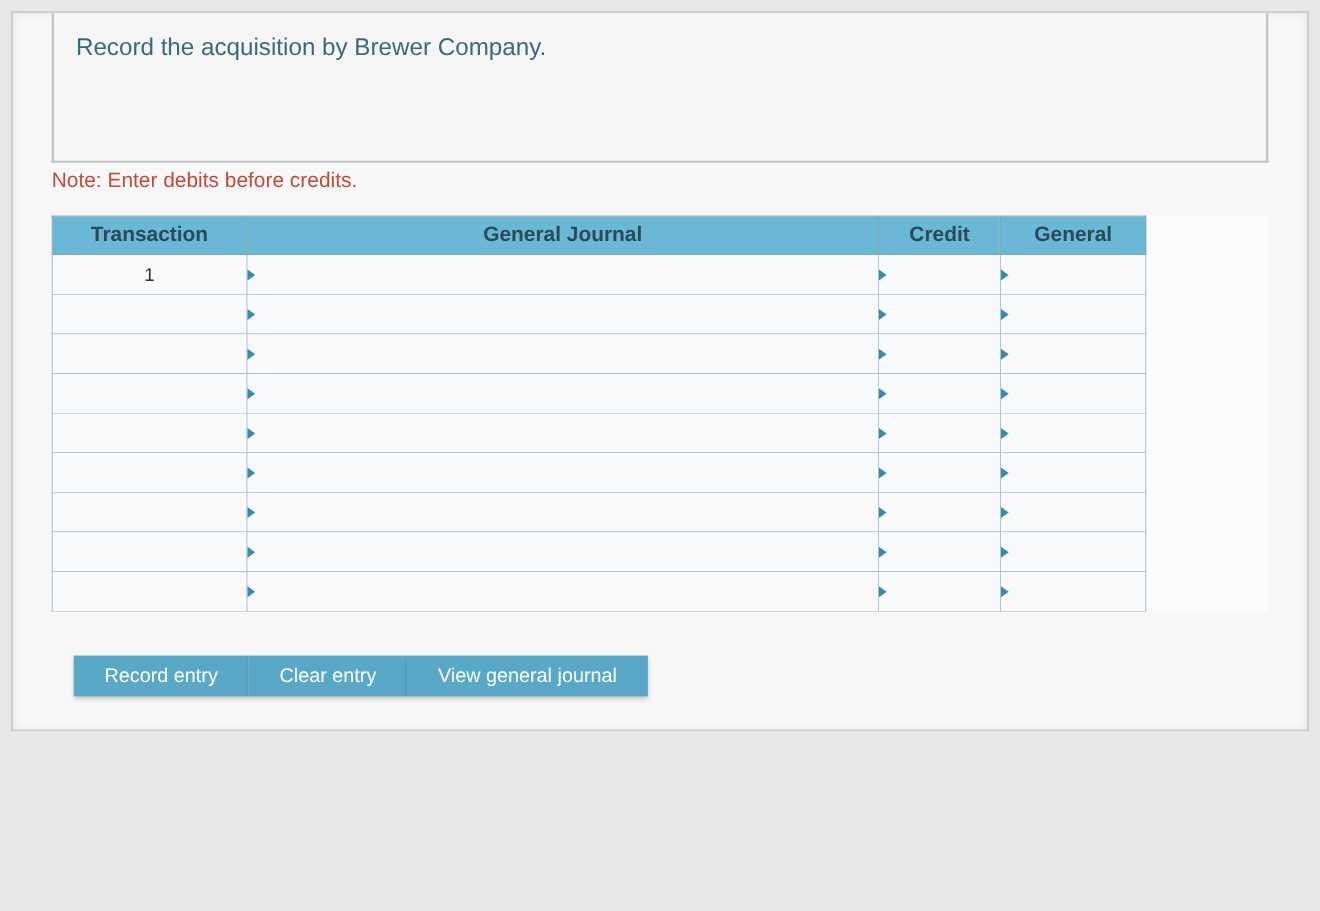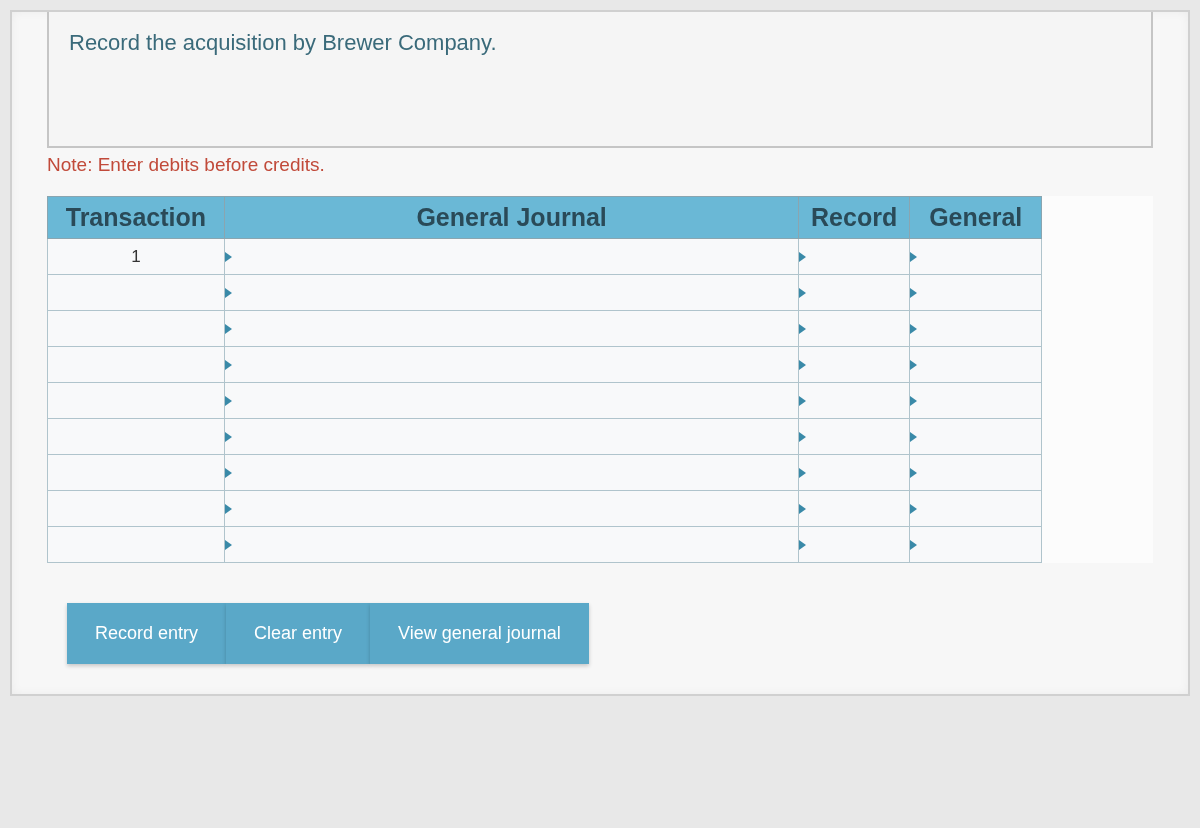--- a/index.html
+++ b/index.html
@@ -32,21 +32,21 @@
   }
   table.journal {
     border-collapse: collapse;
     width: 100%;
     background: #fcfcfc;
   }
   table.journal th {
     background: #6ab8d6;
     color: #2a4a58;
     font-weight: bold;
-    font-size: 25px;
+    font-size: 19px;
     padding: 6px 4px;
     border: 1px solid #8aa5b0;
     text-align: center;
   }
   table.journal td {
     border: 1px solid #b0c4cc;
     height: 36px;
     padding: 2px 6px;
     background: #f8f9fa;
     position: relative;
@@ -73,21 +73,21 @@
   .col-blank { width: 10%; border: none !important; background: transparent !important; }
   .buttons-row {
     margin-top: 40px;
     display: flex;
     align-items: center;
   }
   .btn {
     background: #5aa8c8;
     color: #fff;
     font-size: 18px;
-    padding: 20px 28px;
+    padding: 8px 28px;
     border: none;
     cursor: pointer;
     box-shadow: 0 2px 4px rgba(0,0,0,0.2);
   }
   .btn + .btn { margin-left: 0; }
   .btn-record { margin-left: 20px; }
   .btn-clear { margin-left: 80px; }
   .btn-view { margin-left: auto; margin-right: 8px; }
 </style>
 </head>
@@ -99,21 +99,21 @@
     <div class="instruction-text">Record the acquisition by Brewer Company.</div>
   </div>
 
   <div class="note-text">Note: Enter debits before credits.</div>
 
   <table class="journal">
     <thead>
       <tr>
         <th class="col-trans">Transaction</th>
         <th class="col-journal">General Journal</th>
-        <th class="col-debit">Record</th>
+        <th class="col-debit">Credit</th>
         <th class="col-credit">General</th>
         <th class="col-blank"></th>
       </tr>
     </thead>
     <tbody>
       <tr>
         <td>1</td>
         <td class="has-arrow"></td>
         <td class="has-arrow"></td>
         <td class="has-arrow"></td>

